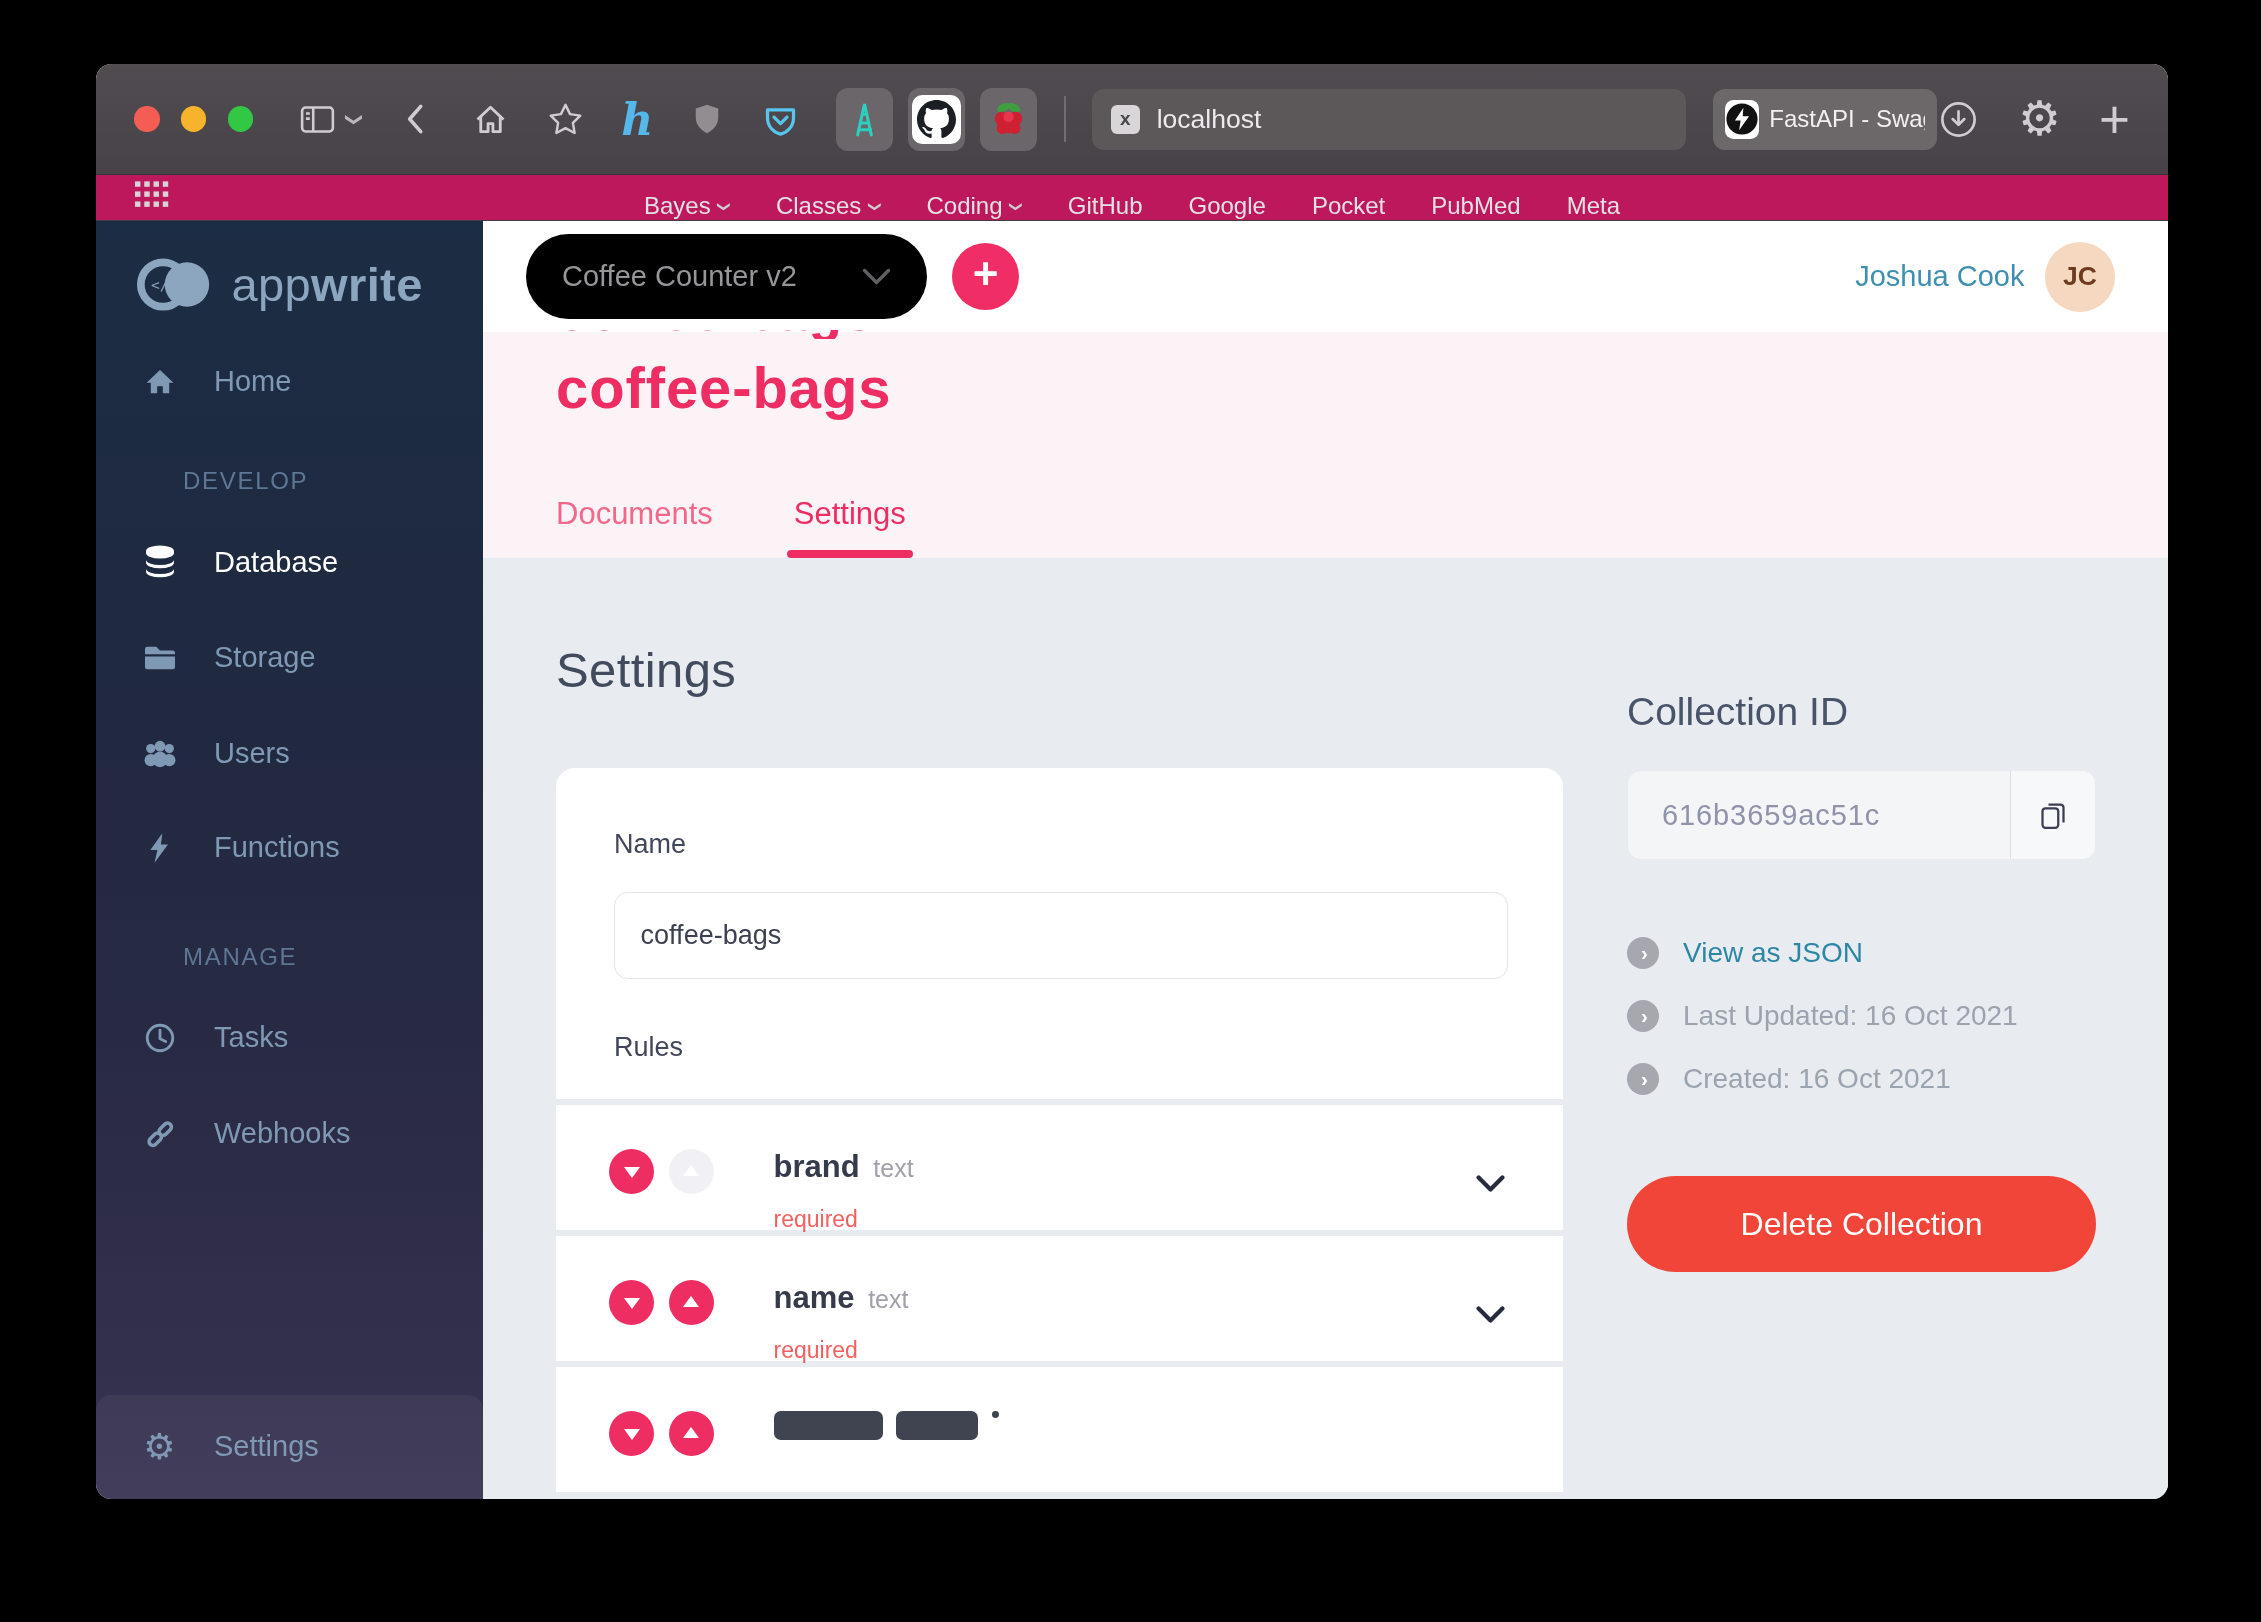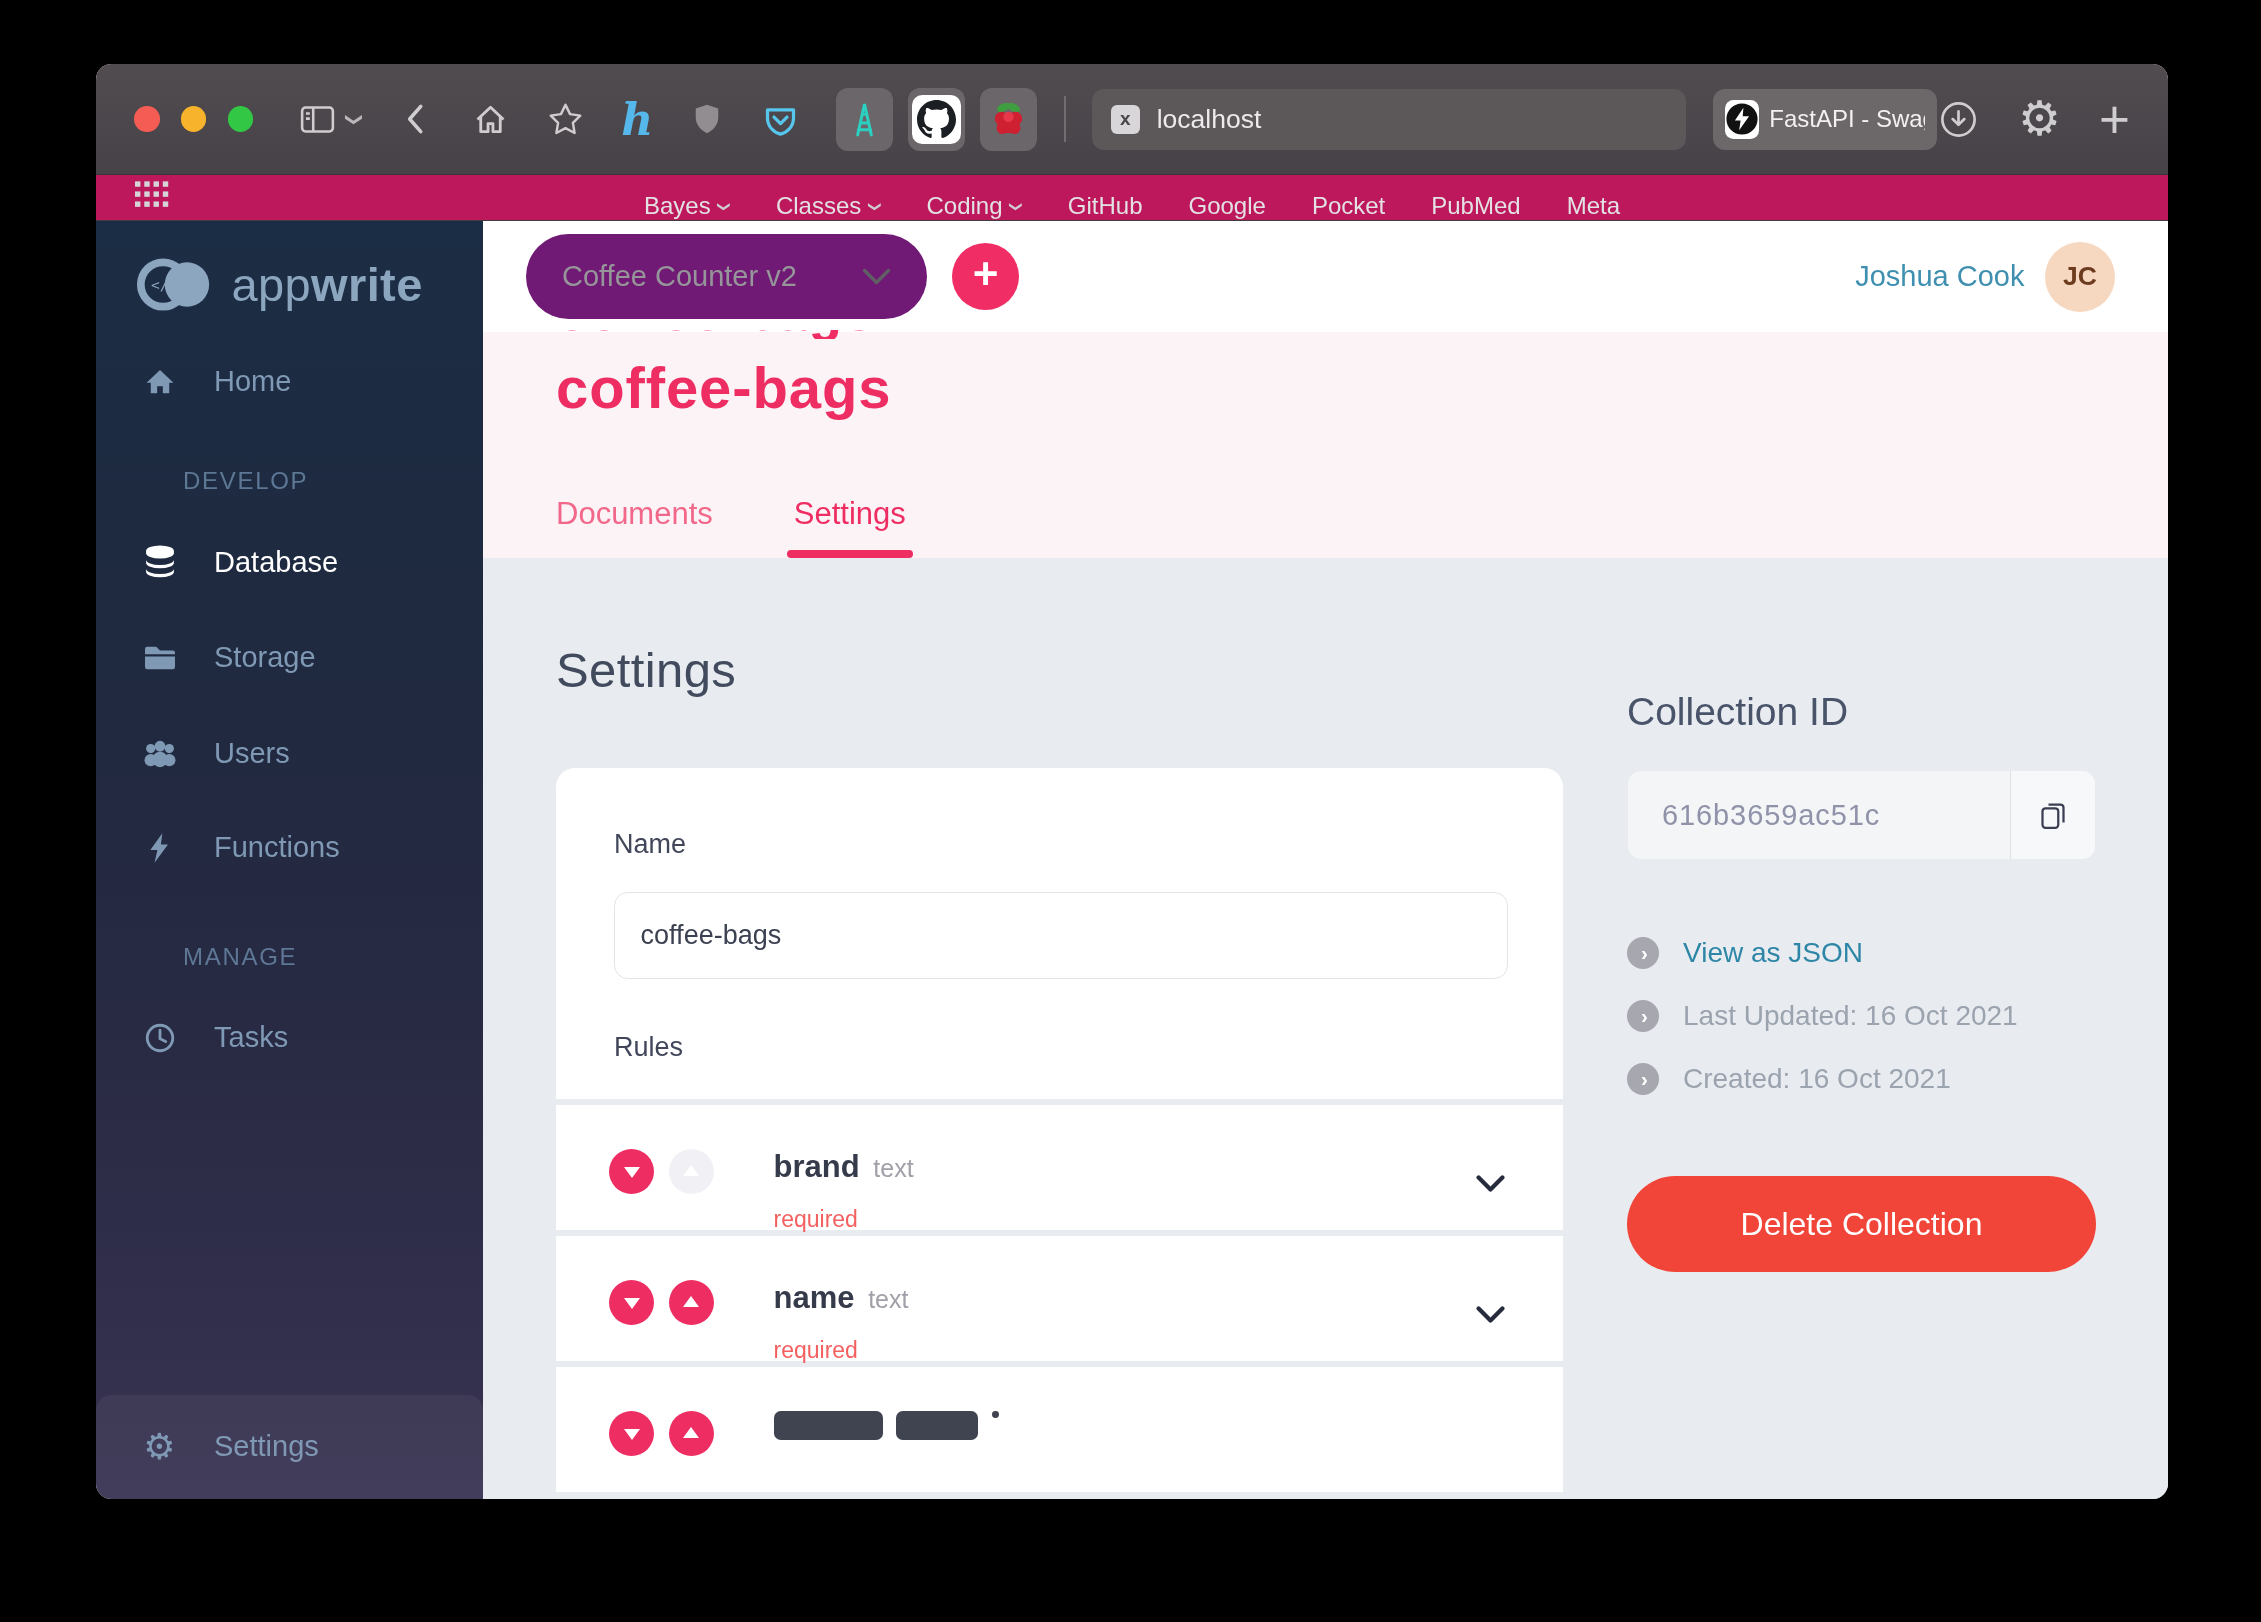--- a/index.html
+++ b/index.html
@@ -46,21 +46,21 @@
   .side-item .ico { position:absolute; left:44px; width:39px; display:flex; justify-content:center; }
   .side-item .lab { position:absolute; left:118px; }
   .side-item.active { color:#fff; }
   .group-label { position:absolute; left:87px; color:#5d7795; font-size:24px; letter-spacing:1.7px; }
   .settings-strip { position:absolute; left:0; right:0; bottom:0; height:104px; background:rgba(255,255,255,.05); border-radius:15.4px 15.4px 0 0; }
   .settings-strip .side-item { top:27px; }
 
   
   .content { flex:1; display:flex; flex-direction:column; min-width:0; }
   .topbar { height:111px; background:#fff; position:relative; flex:0 0 auto; }
-  .proj-pill { position:absolute; left:43px; top:12.8px; width:401px; height:85px; border-radius:43px; background:#701a75; display:flex; align-items:center; padding:0 36px; }
+  .proj-pill { position:absolute; left:43px; top:12.8px; width:401px; height:85px; border-radius:43px; background:#000000; display:flex; align-items:center; padding:0 36px; }
   .proj-pill .txt { color:#96969a; font-size:29px; flex:1; }
   .add-btn { position:absolute; left:469px; top:22px; width:67px; height:67px; border-radius:50%; background:#f02e65; color:#fff; display:flex; align-items:center; justify-content:center; font-size:44px; font-weight:700; line-height:1; padding-bottom:5.1px; }
   .user-zone { position:absolute; right:53px; top:0; height:111px; display:flex; align-items:center; gap:20.5px; }
   .user-name { color:#3e8fb0; font-size:29px; }
   .avatar { width:70px; height:70px; border-radius:50%; background:#f6d7bf; color:#6d3b1e; font-weight:700; font-size:26.5px; display:flex; align-items:center; justify-content:center; }
 
   .banner { height:226px; background:#fcf3f7; position:relative; flex:0 0 auto; }
   .clip-strip { position:absolute; left:73px; top:-1.7px; width:444px; height:8.5px; overflow:hidden; }
   .clip-strip .t { display:block; margin-top:-51px; font-size:55px; font-weight:700; color:#f02e65; letter-spacing:0.9px; }
   .coll-title { position:absolute; left:73px; top:22px; font-size:58px; font-weight:700; color:#ee2d63; letter-spacing:0.9px; }
@@ -326,20 +326,31 @@
 
         <div class="side-item" style="top:792px;">
           <span class="ico">
             <svg width="34" height="34" viewBox="0 0 48 48" fill="none" stroke="#7f99b5" stroke-width="4" stroke-linecap="round">
                 <circle cx="24" cy="24" r="18"></circle>
                 <path d="M24 13 V25 L32 29"></path>
               </svg>
           </span>
           <span class="lab">Tasks</span>
         </div>
+        <div class="side-item" style="top:888px;">
+          <span class="ico">
+            <svg width="34" height="34" viewBox="0 0 48 48" fill="none" stroke="#7f99b5" stroke-width="5">
+                <g transform="rotate(-45 24 24)">
+                  <rect x="4" y="19" width="20" height="11" rx="5.5"></rect>
+                  <rect x="24" y="19" width="20" height="11" rx="5.5"></rect>
+                </g>
+              </svg>
+          </span>
+          <span class="lab">Webhooks</span>
+        </div>
 
         <div class="settings-strip">
           <div class="side-item">
             <span class="ico" style="font-size:36px;color:#7f99b5;">⚙</span>
             <span class="lab">Settings</span>
           </div>
         </div>
       </div>
 
       <div class="content">

